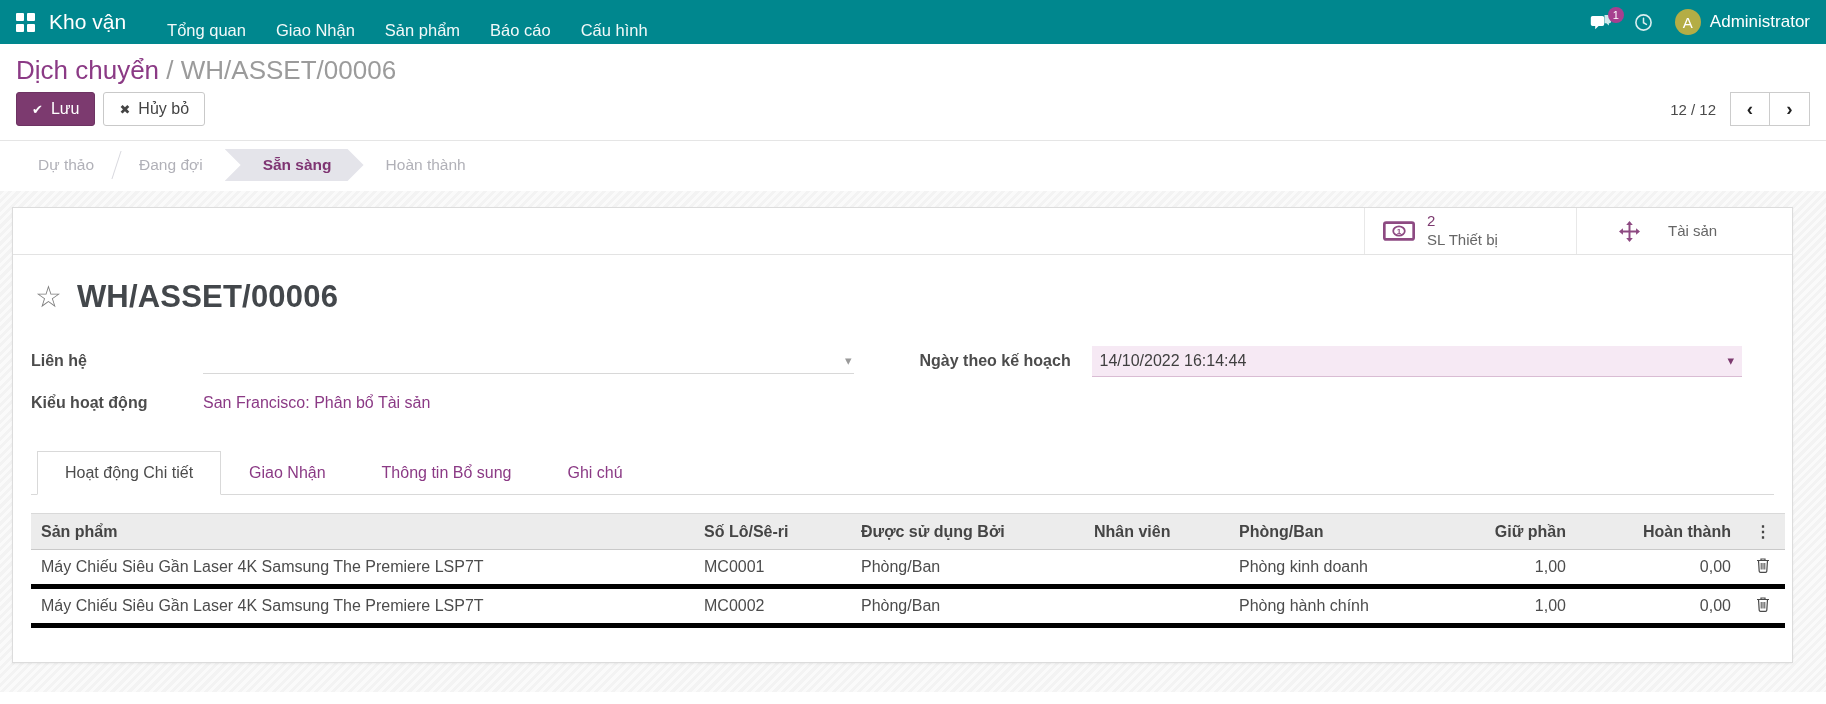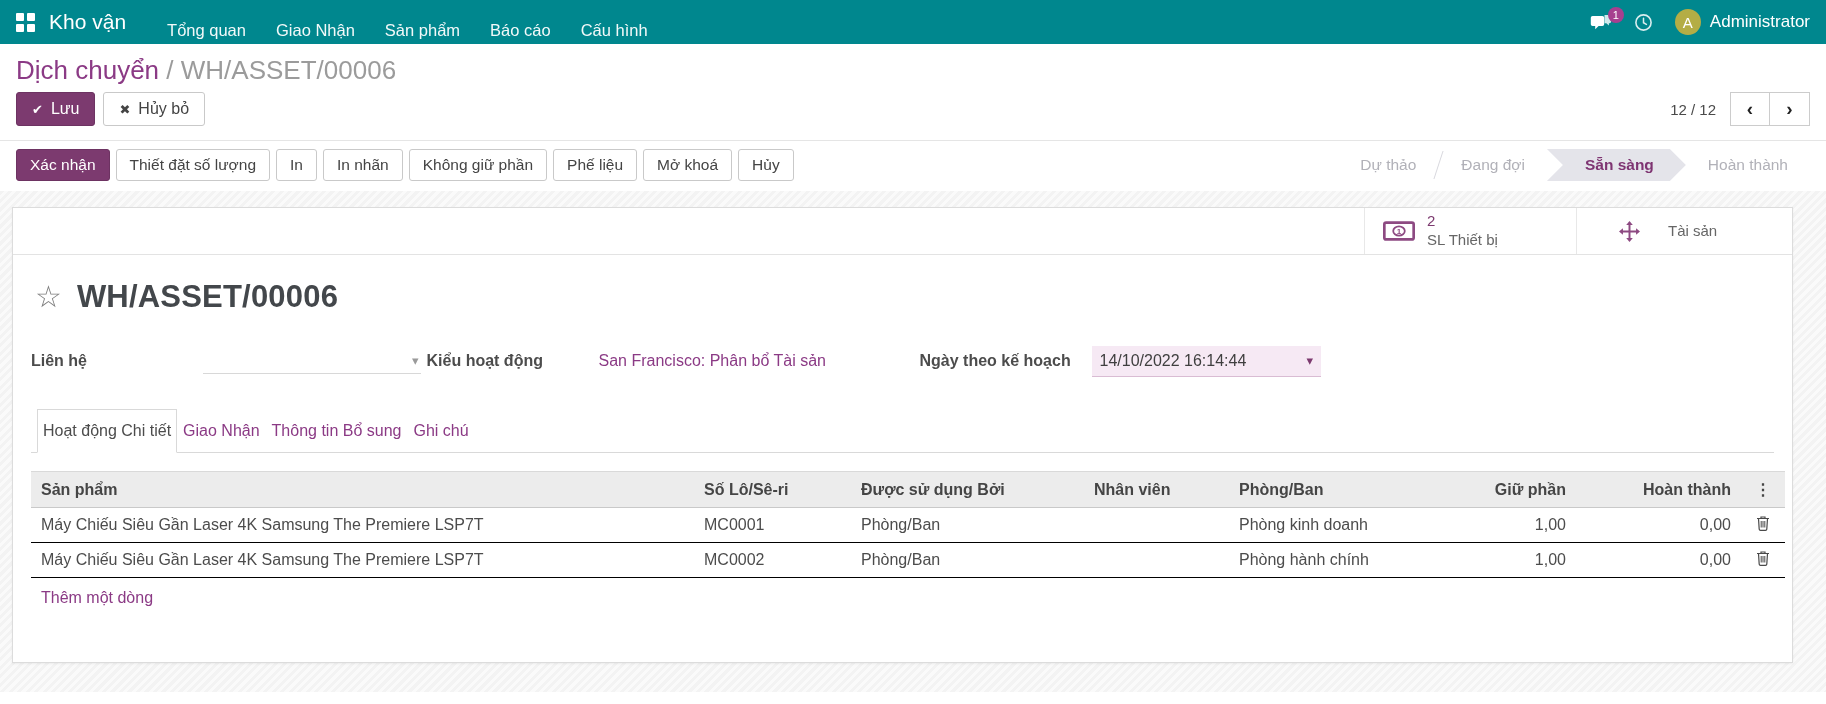--- a/index.html
+++ b/index.html
@@ -77,45 +77,45 @@
   .smart-label { color:#666; font-size:15px; line-height:1.25; }
 
   
   .title-row { display:flex; align-items:center; gap:15px; margin-top:24px; padding-left:4px; }
   .star { font-size:30px; color:#7f7f7f; cursor:pointer; line-height:1; }
   .record-title { font-size:31px; font-weight:bold; color:#43474b; letter-spacing:.2px; }
 
   
   .fields { display:grid; grid-template-columns:1fr 1fr; column-gap:66px;
     margin-top:28px; padding-right:32px; }
-  .fcol { display:flex; gap:6px; }
+  .fcol { display:flex; flex-direction:column; gap:6px; }
   .frow { display:grid; grid-template-columns:172px 1fr; align-items:center; min-height:36px; }
   .flabel { font-size:16px; font-weight:bold; color:#4c4c4c; }
   .fwrap { display:flex; align-items:center; border-bottom:1px solid #d8d8d8; padding:3px 2px; }
   .fwrap input { border:none; outline:none; flex:1; font-size:16px;
     font-family:"Liberation Sans",sans-serif; background:transparent; color:#3f3f3f; }
   .caret { font-size:13px; color:#9a9a9a; cursor:pointer; }
   .fwrap.date { background:#f6e9f4; border-bottom-color:#d9bcd3; padding:6px 8px; }
   .fwrap.date .caret { color:#7c3a6f; }
   .fwrap.src { background:#fbf4fa; border-bottom-color:#e9dce6; padding:6px 8px; }
   .fwrap.src input::placeholder { color:#9a9a9a; opacity:1; }
   .flink { font-size:16px; color:#8b3a85; cursor:pointer; }
 
   
   .tabs { display:flex; margin-top:30px; border-bottom:1px solid #d9d9d9; padding-left:6px; }
-  .tab { padding:12px 5px; font-size:16px; color:#8b3a85; cursor:pointer;
+  .tab { padding:12px 27px; font-size:16px; color:#8b3a85; cursor:pointer;
     border:1px solid transparent; margin-bottom:-1px; }
   .tab.active { background:#fff; border-color:#d9d9d9; border-bottom-color:#fff; color:#4c4c4c; }
 
   
   table { width:100%; border-collapse:collapse; table-layout:fixed; margin-top:18px; font-size:16px; }
   thead th { background:#ececec; border-top:1px solid #d9d9d9; border-bottom:1px solid #c9c9c9;
     padding:8px 10px; text-align:left; font-weight:bold; color:#454545; cursor:pointer;
     overflow:hidden; white-space:nowrap; }
-  tbody td { padding:7px 10px; border-bottom:1px solid #000000; color:#4c4c4c;
+  tbody td { padding:7px 10px; border-bottom:5px solid #000000; color:#4c4c4c;
     overflow:hidden; white-space:nowrap; cursor:pointer; }
   .num { text-align:right; }
   .opt-th { text-align:center; cursor:pointer; }
   .opt-icon { font-size:16px; font-weight:bold; color:#454545; }
   .trash-cell { text-align:center; }
   .add-line td { border-bottom:none; padding:11px 10px; }
   .add-link { color:#8b3a85; font-size:16px; cursor:pointer; }
 
   svg { display:block; }
 </style>
@@ -178,30 +178,20 @@
             <span>‹</span>
           </div>
         <div class="pager-btn">
             <span>›</span>
           </div>
       </div>
     </div>
   </div>
   <hr class="cp-divider">
   <div class="statusbar">
-    <div class="sb-left">
-      <button class="sb-btn primary">Xác nhận</button>
-      <button class="sb-btn">Thiết đặt số lượng</button>
-      <button class="sb-btn">In</button>
-      <button class="sb-btn">In nhãn</button>
-      <button class="sb-btn">Không giữ phần</button>
-      <button class="sb-btn">Phế liệu</button>
-      <button class="sb-btn">Mở khoá</button>
-      <button class="sb-btn">Hủy</button>
-    </div>
     <div class="pipeline">
       <div class="stage">Dự thảo</div>
       <div class="stage-sep"></div>
       <div class="stage">Đang đợi</div>
       <div class="stage active">Sẵn sàng</div>
       <div class="stage">Hoàn thành</div>
     </div>
   </div>
 </div>
 
@@ -314,21 +304,18 @@
           <td>Phòng hành chính</td>
           <td class="num">1,00</td>
           <td class="num">0,00</td>
           <td class="trash-cell">
             <svg width="14" height="16" viewBox="0 0 14 16" style="display:inline-block">
               <path d="M1 3.5h12M5 3.5V2h4v1.5M2.5 3.5l.7 10.6a1.3 1.3 0 0 0 1.3 1.2h5a1.3 1.3 0 0 0 1.3-1.2l.7-10.6" stroke="#4a4a4a" stroke-width="1.2" fill="none"></path>
               <path d="M5.2 6v6.5M7 6v6.5M8.8 6v6.5" stroke="#4a4a4a" stroke-width="1"></path>
             </svg>
           </td>
         </tr>
-        <tr class="add-line">
-          <td colspan="8"><span class="add-link">Thêm một dòng</span></td>
-        </tr>
       </tbody>
     </table>
 
   </div>
   <div class="footer-strip"></div>
 </div>
 
 </body></html>

